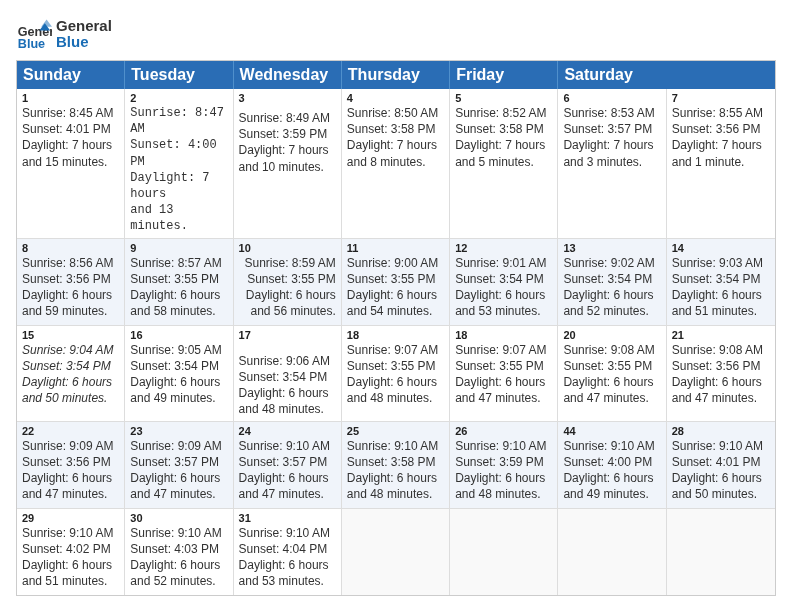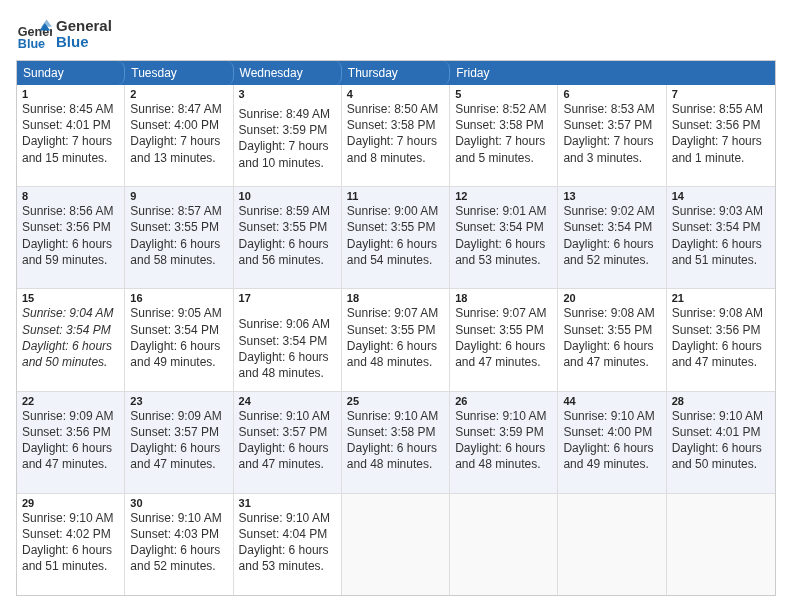--- a/index.html
+++ b/index.html
@@ -50,26 +50,25 @@
       flex-direction: column;
       border: 1px solid #ccc;
     }
     .cal-header-row {
       display: grid;
       grid-template-columns: repeat(7, 1fr);
       background: #2a6db5;
     }
     .cal-header-cell {
       color: #fff;
-      font-size: 12px;
-      font-weight: normal;
+      font-size: 16px;
+      font-weight: bold;
       padding: 5px 6px;
       border-right: 1px solid #5090cc;
       text-align: left;
-      border-radius: 8px;
     }
     .cal-header-cell:last-child { border-right: none; }
     .cal-body {
       flex: 1;
       display: flex;
       flex-direction: column;
     }
     .cal-row {
       display: grid;
       grid-template-columns: repeat(7, 1fr);
@@ -127,33 +126,34 @@
     </div>
   </div>
 
   <div class="calendar">
     <div class="cal-header-row">
     <div class="cal-header-cell">Sunday</div>
         <div class="cal-header-cell">Tuesday</div>
         <div class="cal-header-cell">Wednesday</div>
         <div class="cal-header-cell">Thursday</div>
         <div class="cal-header-cell">Friday</div>
+        <div class="cal-header-cell">Saturday</div>
       </div>
     <div class="cal-body">
     <div class="cal-row">
           <div class="cal-cell">
             <span class="day-num">1</span>
             <div class="cell-text" style="white-space: pre-line;">Sunrise: 8:45 AM
 Sunset: 4:01 PM
 Daylight: 7 hours
 and 15 minutes.</div>
           </div>
           <div class="cal-cell">
             <span class="day-num">2</span>
-            <div class="cell-text" style="white-space: pre-line;">Sunrise: 8:47 AM
+            <div class="cell-text" style="white-space: pre-line; font-family: Liberation Mono, monospace;">Sunrise: 8:47 AM
 Sunset: 4:00 PM
 Daylight: 7 hours
 and 13 minutes.</div>
           </div>
           <div class="cal-cell">
             <span class="day-num">3</span>
             <div class="cell-text" style="white-space: pre-line; margin-top: 6px;">Sunrise: 8:49 AM
 Sunset: 3:59 PM
 Daylight: 7 hours
 and 10 minutes.</div>
@@ -197,21 +197,21 @@
           </div>
           <div class="cal-cell">
             <span class="day-num">9</span>
             <div class="cell-text" style="white-space: pre-line;">Sunrise: 8:57 AM
 Sunset: 3:55 PM
 Daylight: 6 hours
 and 58 minutes.</div>
           </div>
           <div class="cal-cell">
             <span class="day-num">10</span>
-            <div class="cell-text" style="white-space: pre-line;">Sunrise: 8:59 AM
+            <div class="cell-text" style="white-space: pre-line; text-align: right;">Sunrise: 8:59 AM
 Sunset: 3:55 PM
 Daylight: 6 hours
 and 56 minutes.</div>
           </div>
           <div class="cal-cell">
             <span class="day-num">11</span>
             <div class="cell-text" style="white-space: pre-line;">Sunrise: 9:00 AM
 Sunset: 3:55 PM
 Daylight: 6 hours
 and 54 minutes.</div>

